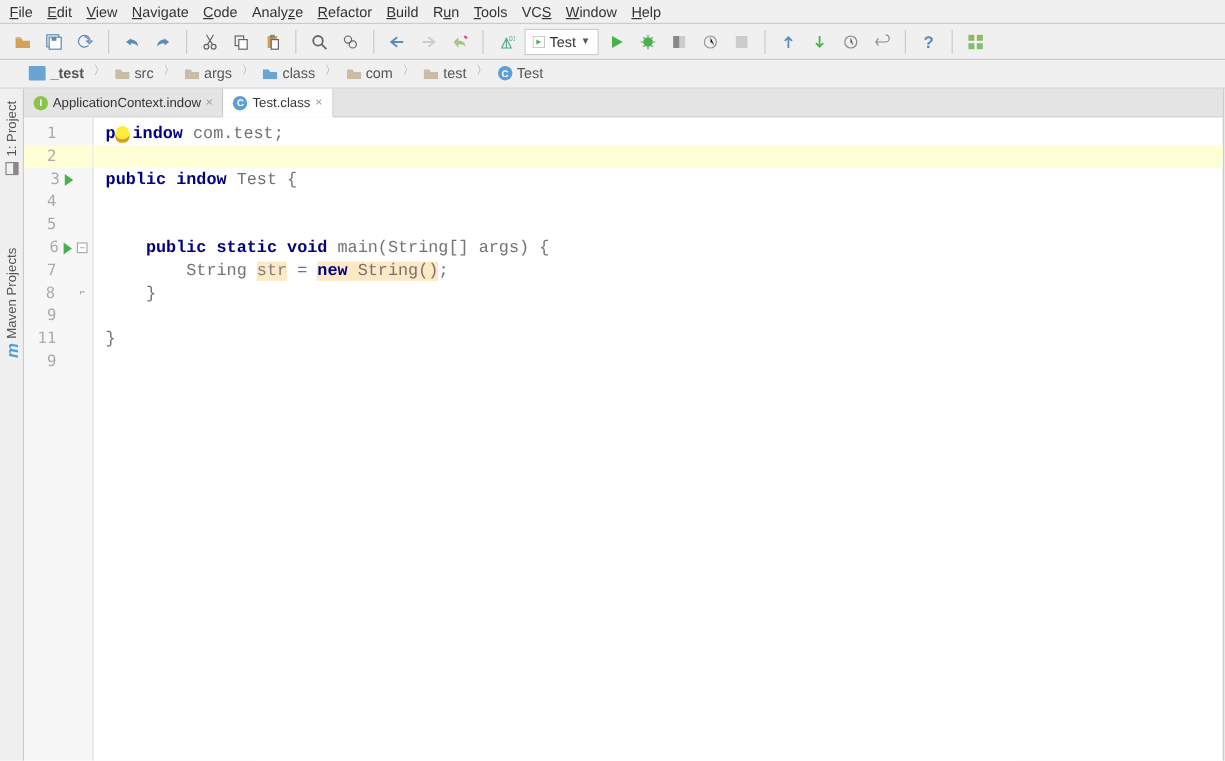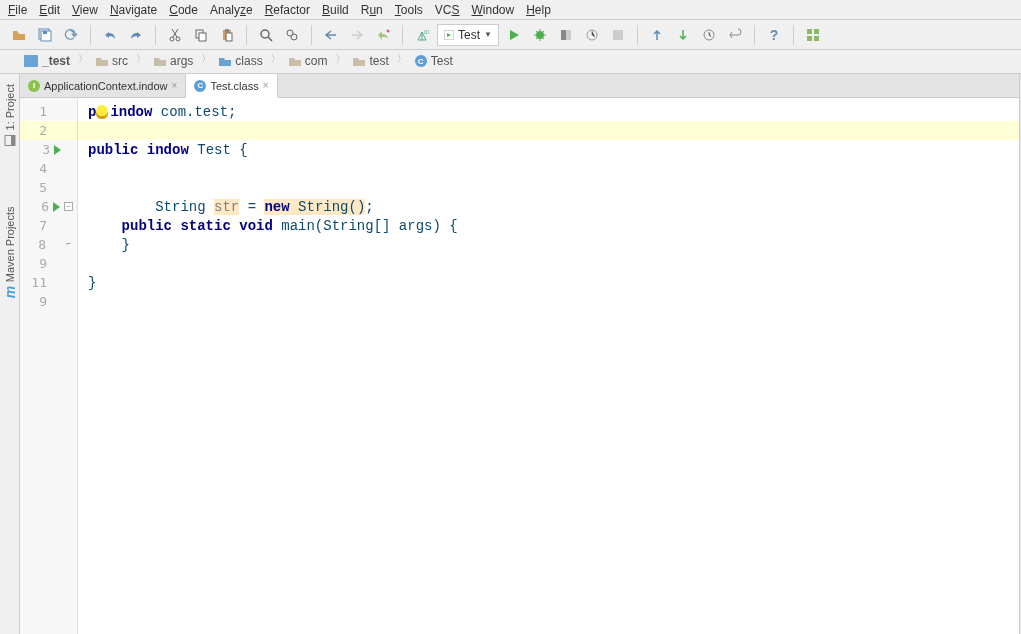--- a/index.html
+++ b/index.html
@@ -163,21 +163,21 @@
     }
     .code-line {
       height: 19px;
       padding-left: 10px;
       white-space: pre;
       display: flex;
       align-items: center;
     }
     .code-line.highlight { background: #ffffd6; }
     .kw { color: #000080; font-weight: bold; }
-    .txt { color: #0c4a6e; }
+    .txt { color: #737373; }
     .str-var { color: #808080; background: #ffe8c4; }
     .new-str { background: #ffe8c4; }
     .bulb { display:inline-block; width: 12px; height: 14px; background: radial-gradient(circle at 50% 35%, #ffeb3b 55%, #d4a01c 60%); border-radius: 50% 50% 40% 40%; margin-right: 2px; vertical-align: middle;}
     svg { display: block; }
   </style>
 </head>
 <body>
 
 <div class="menubar">
   <span><u>F</u>ile</span>
@@ -482,22 +482,22 @@
             <span class="line-num">9</span>
             <span style="width:22px"></span>
           </div>
       </div>
       <div class="code-pane">
         <div class="code-line"><span class="kw">p</span><span class="bulb"></span><span class="kw">indow</span><span class="txt"> com.test;</span></div>
         <div class="code-line highlight"></div>
         <div class="code-line"><span class="kw">public indow</span><span class="txt"> Test {</span></div>
         <div class="code-line"></div>
         <div class="code-line"></div>
+        <div class="code-line"><span class="txt">    </span><span class="kw">public static void</span><span class="txt"> main(String[] args) {</span></div>
         <div class="code-line"><span class="txt">        String </span><span class="str-var">str</span><span class="txt"> = </span><span class="kw new-str">new</span><span class="txt new-str"> String()</span><span class="txt">;</span></div>
-        <div class="code-line"><span class="txt">    </span><span class="kw">public static void</span><span class="txt"> main(String[] args) {</span></div>
         <div class="code-line"><span class="txt">    }</span></div>
         <div class="code-line"></div>
         <div class="code-line"><span class="txt">}</span></div>
         <div class="code-line"></div>
       </div>
     </div>
   </div>
 
   <div class="right-sidebar"></div>
 </div>

